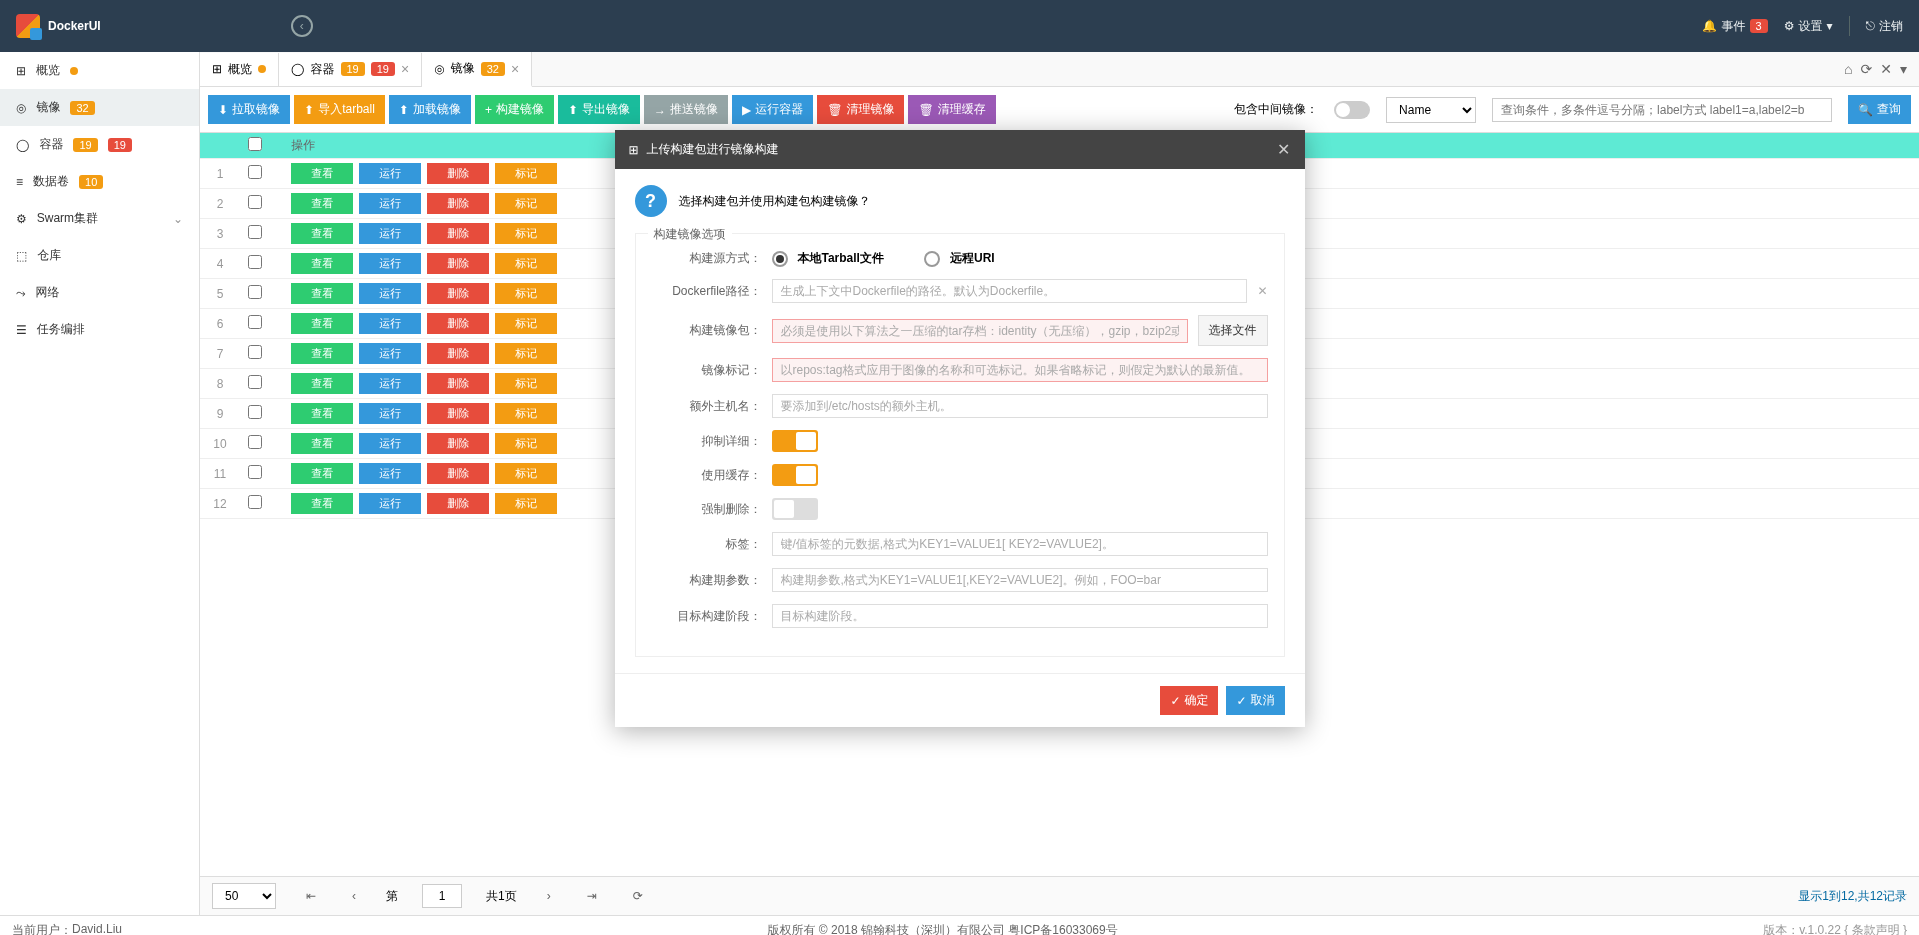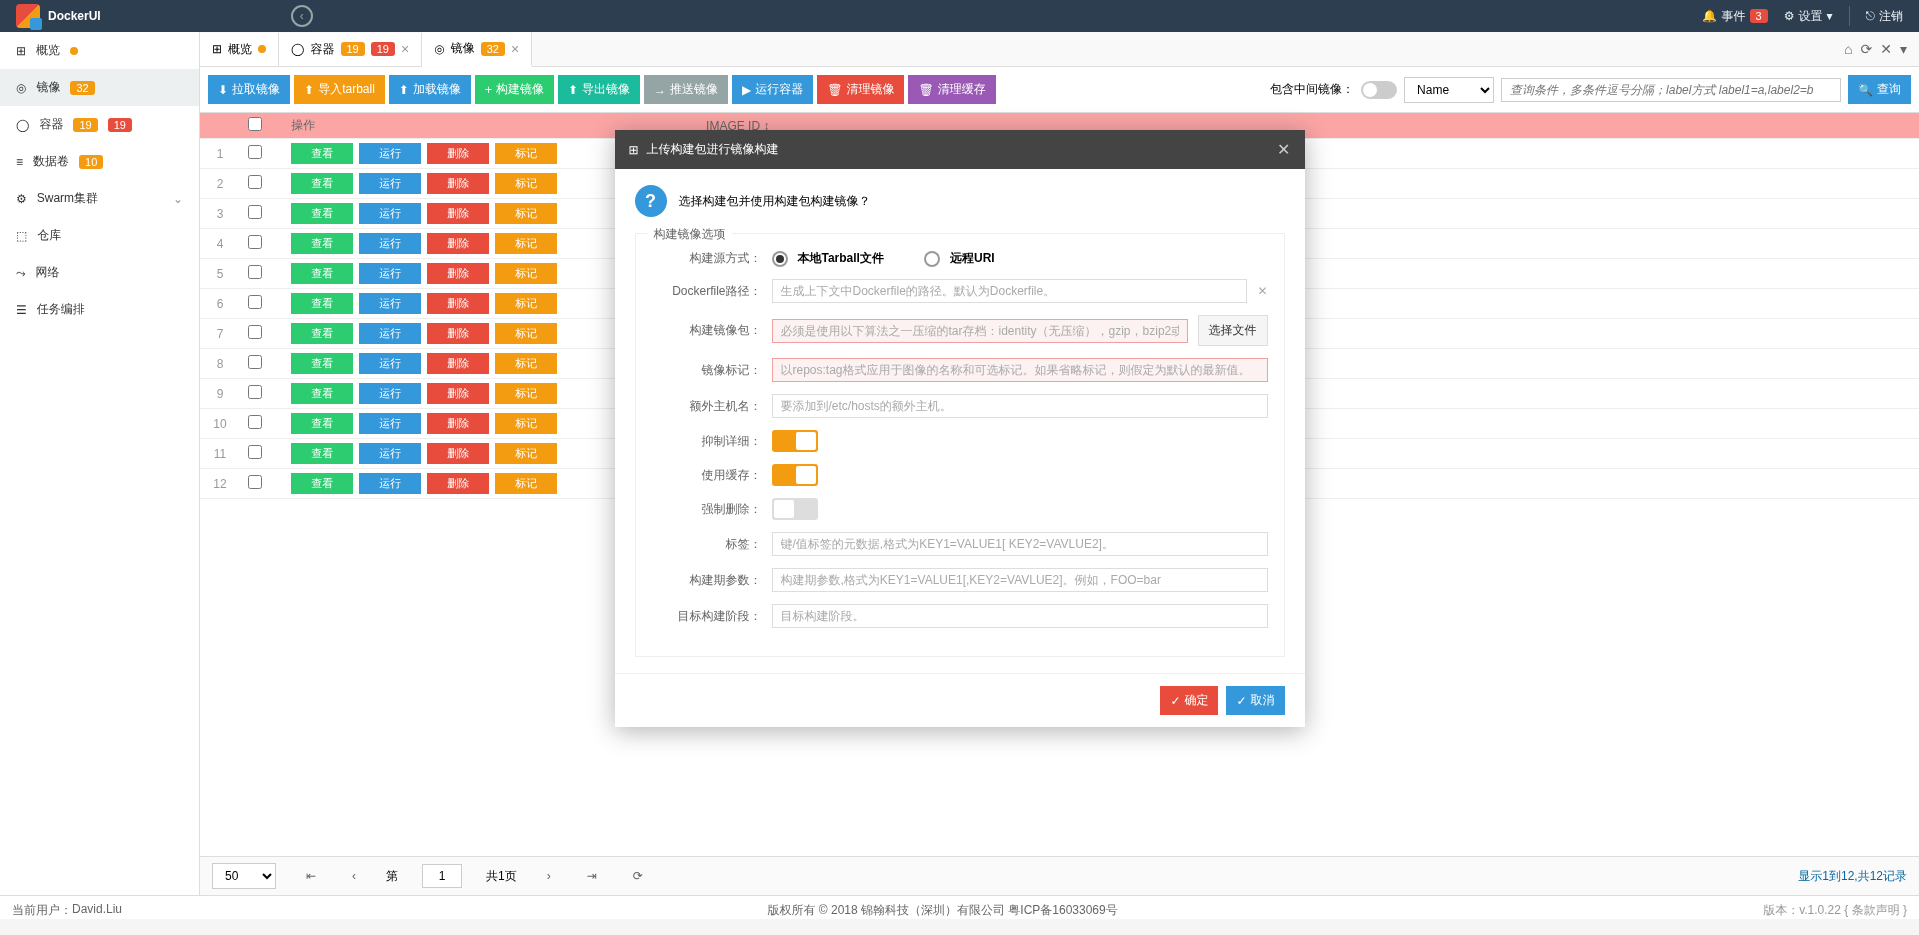--- a/index.html
+++ b/index.html
@@ -1,17 +1,17 @@
 <!DOCTYPE html>
 <html><head>
 <meta charset="utf-8">
 <style>
 *{box-sizing:border-box;margin:0;padding:0;font-family:"Microsoft YaHei",Arial,sans-serif;font-size:12px}
 body{background:#f5f5f5;overflow:hidden}
-.top-bar{background:#2c3e50;height:32px;display:flex;align-items:center;padding:0 16px;color:#fff}
+.top-bar{background:#2c3e50;height:52px;display:flex;align-items:center;padding:0 16px;color:#fff}
 .logo{display:flex;align-items:center;gap:8px;font-size:16px;font-weight:bold}
 .logo-icon{width:24px;height:24px;background:linear-gradient(135deg,#e74c3c 50%,#f39c12 50%);border-radius:4px;position:relative}
 .logo-icon::after{content:"";position:absolute;right:-2px;bottom:-2px;width:12px;height:12px;background:#3498db;border-radius:2px}
 .back-btn{margin-left:190px;width:22px;height:22px;border:2px solid #95a5a6;border-radius:50%;display:flex;align-items:center;justify-content:center;cursor:pointer;color:#95a5a6}
 .top-right{margin-left:auto;display:flex;align-items:center;gap:16px}
 .top-right-item{display:flex;align-items:center;gap:4px;cursor:pointer;color:#ecf0f1}
 .badge{background:#e74c3c;color:#fff;padding:1px 6px;border-radius:3px;font-size:11px}
 .divider-v{width:1px;height:20px;background:#566}
 .main{display:flex;height:calc(100vh - 48px - 24px)}
 .sidebar{width:200px;background:#fff;border-right:1px solid #ddd}
@@ -29,29 +29,29 @@
 .tab-tool{cursor:pointer;color:#666;font-size:14px}
 .toolbar{display:flex;padding:8px;gap:4px;border-bottom:1px solid #ddd;align-items:center;flex-wrap:wrap}
 .btn{padding:6px 10px;color:#fff;border:none;cursor:pointer;display:inline-flex;align-items:center;gap:4px;font-size:12px}
 .btn-blue{background:#3498db}
 .btn-orange{background:#f39c12}
 .btn-green{background:#2ecc71}
 .btn-teal{background:#1abc9c}
 .btn-gray{background:#95a5a6}
 .btn-red{background:#e74c3c}
 .btn-purple{background:#9b59b6}
-.toolbar-right{margin-left:auto;display:flex;align-items:center;gap:7px}
+.toolbar-right{margin-left:auto;display:flex;align-items:center;gap:16px}
 .toggle-sw{width:36px;height:18px;background:#ccc;border-radius:9px;position:relative;cursor:pointer}
 .toggle-sw::after{content:"";position:absolute;width:14px;height:14px;background:#fff;border-radius:50%;top:2px;left:2px}
 .select{padding:4px 20px 4px 8px;border:1px solid #ccc;background:#fff;cursor:pointer}
 .input{padding:4px 8px;border:1px solid #ccc;background:#fff}
 .table-wrap{flex:1;overflow:auto}
 table{width:100%;border-collapse:collapse}
 th,td{padding:4px 8px;text-align:left;border-bottom:1px solid #eee;white-space:nowrap}
-th{background:#fca5a5;color:#666;font-weight:normal}
+th{background:#5eead4;color:#666;font-weight:normal}
 .row-num{text-align:center;color:#999;width:40px}
 .checkbox{width:14px;height:14px}
 .mini-btn{padding:3px 20px;color:#fff;border:none;cursor:pointer;font-size:11px;margin-right:6px}
 .mono{font-family:Consolas,monospace;color:#555}
 .pager{display:flex;align-items:center;padding:6px 12px;gap:24px;border-top:1px solid #ddd;background:#fafafa}
 .pager-btn{padding:2px 6px;cursor:pointer;color:#666}
 .pager-right{margin-left:auto;color:#0369a1}
 .footer{height:24px;display:flex;align-items:flex-start;padding:6px 12px;background:#fff;border-top:1px solid #ddd;color:#666;font-size:11px}
 .footer-center{margin:0 auto}
 .footer-right{color:#999}
@@ -209,21 +209,21 @@
           <span>清理镜像</span>
         </button>
         <button class="btn btn-purple">
           <span>🗑</span>
           <span>清理缓存</span>
         </button>
         <div class="toolbar-right">
           <span>包含中间镜像：</span>
 <div class="toggle-sw"></div>
 <select class="select" style="width:90px"><option>Name</option></select>
-<input class="input" style="width: 340px; font-style: italic;" placeholder="查询条件，多条件逗号分隔；label方式 label1=a,label2=b">
+<input class="input" style="width: 340px;" placeholder="查询条件，多条件逗号分隔；label方式 label1=a,label2=b">
 <button class="btn btn-blue">
             <span>🔍</span>
             <span>查询</span>
           </button>
         </div>
       </div>
     <div class="table-wrap">
       <table>
         <thead id="thead">
             <tr>

